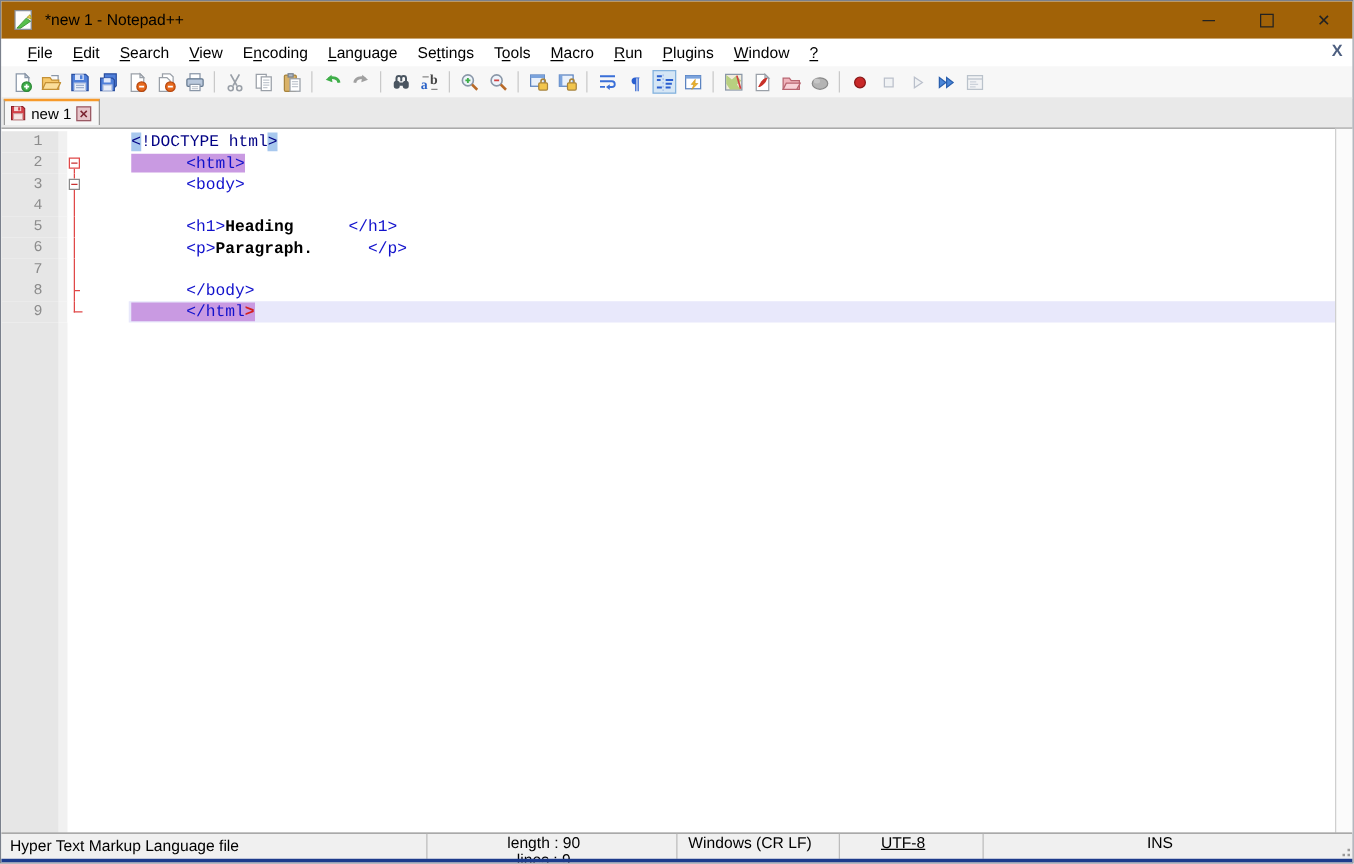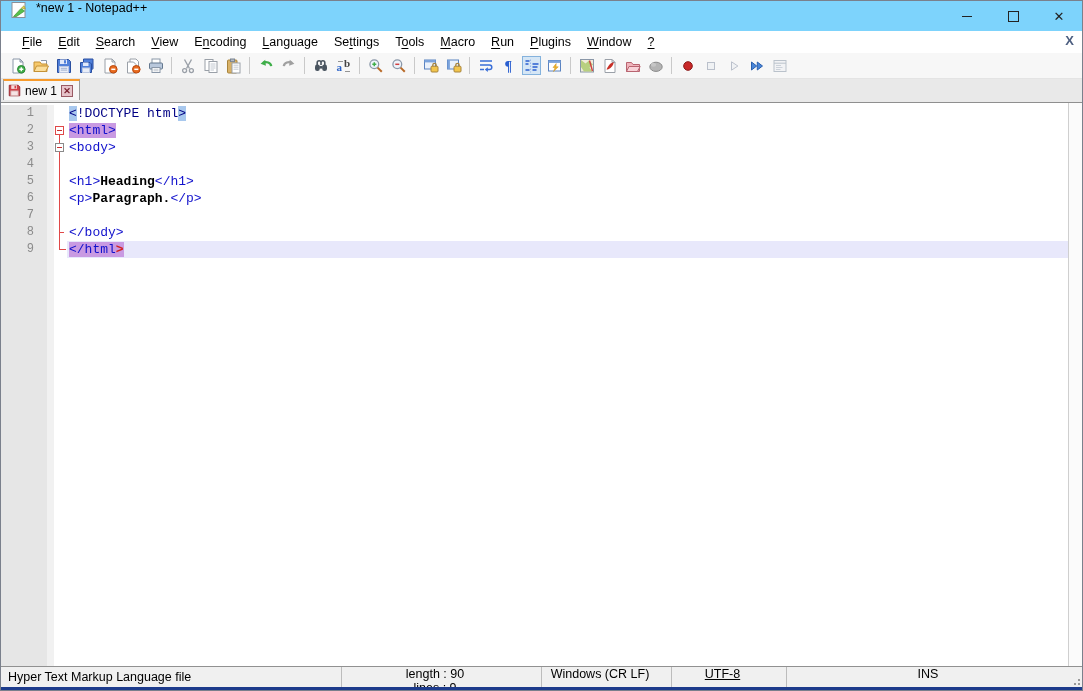--- a/index.html
+++ b/index.html
@@ -1,19 +1,19 @@
 <!DOCTYPE html>
 <html><head>
 <meta charset="utf-8">
 <style>
   html,body{margin:0;padding:0;background:#fff;}
   .win{position:relative;width:1083px;height:691px;box-sizing:border-box;border:1px solid #7a808c;
        background:#fff;font-family:"Liberation Sans",sans-serif;overflow:hidden;}
   
-  .titlebar{position:absolute;top:0;left:0;right:0;height:30px;background:#7dd3fc;display:flex;}
+  .titlebar{position:absolute;top:0;left:0;right:0;height:30px;background:#a16207;display:flex;align-items:center;}
   .appicon{width:18px;height:18px;margin:0 8px 0 9px;flex:0 0 auto;}
   .title-text{font-size:12.5px;color:#000;}
   .winbtns{position:absolute;right:0;top:0;height:30px;display:flex;}
   .wbtn{width:46px;height:30px;display:flex;align-items:center;justify-content:center;}
   .glyph-min{width:10px;height:1px;background:#222;display:block;}
   .glyph-max{width:9px;height:9px;border:1px solid #222;display:block;}
   .glyph-close{font-size:13px;color:#222;line-height:1;}
   
   .menubar{position:absolute;top:30px;left:0;right:0;height:22px;background:#fff;display:flex;align-items:center;padding-left:13px;}
   .mitem{font-size:12.5px;color:#000;padding:2px 8px;cursor:default;}
@@ -35,26 +35,26 @@
   .tab-close{width:12px;height:12px;background:#e6c4ca;border:1px solid #9a5a64;color:#7a2230;font-size:9px;line-height:10px;
              text-align:center;font-weight:bold;box-sizing:border-box;}
   .tab svg{width:13px;height:13px;display:block;}
   
   .editor{position:absolute;top:101px;left:0;right:0;bottom:23px;border-top:1px solid #8f8f8f;background:#fff;}
   .ed-rows{position:absolute;top:2px;left:0;right:13px;}
   .ed-row{display:flex;height:17px;line-height:17px;font-family:"Liberation Mono",monospace;font-size:13px;}
   .ed-num{width:46px;background:#e6e6e6;color:#8c8c8c;text-align:right;padding-right:13px;box-sizing:border-box;font-size:12px;flex:0 0 auto;}
   .ed-bm{width:7px;background:#f1f1f1;flex:0 0 auto;}
   .ed-fold{width:13px;background:#fff;position:relative;flex:0 0 auto;}
-  .ed-code{flex:1;padding-left:2px;white-space:pre;}
+  .ed-code{flex:1;padding-left:2px;white-space:pre;margin-left:36px;}
   .ed-code.cur{background:#e8e8fb;}
   .ed-margin-fill{position:absolute;top:155px;bottom:0;left:0;width:46px;background:#e6e6e6;}
   .ed-bm-fill{position:absolute;top:155px;bottom:0;left:46px;width:7px;background:#f1f1f1;}
   .c-doctype{color:#000084;}
-  .c-tag{color:#1111cc;}
+  .c-tag{color:#1111cc;padding-left:44px;}
   .c-text{color:#000;font-weight:bold;}
   .c-red{color:#d42020;font-weight:bold;}
   .h-brace{background:#a8c8ee;}
   .h-match{background:#c99ae2;}
   .fbox{position:absolute;left:1px;top:4px;width:9px;height:9px;background:#fff;border:1px solid;box-sizing:border-box;z-index:1;}
   .fbox.red{border-color:#e04848;}
   .fbox.gray{border-color:#8a8a8a;}
   .fbox::after{content:'';position:absolute;left:1px;right:1px;top:3px;height:1px;background:#c83030;}
   .ed-fold.f-boxr::after{content:'';position:absolute;left:5px;top:12px;bottom:0;width:1px;background:#e04848;}
   .ed-fold.f-boxg::before{content:'';position:absolute;left:5px;top:0;height:4px;width:1px;background:#e04848;}

